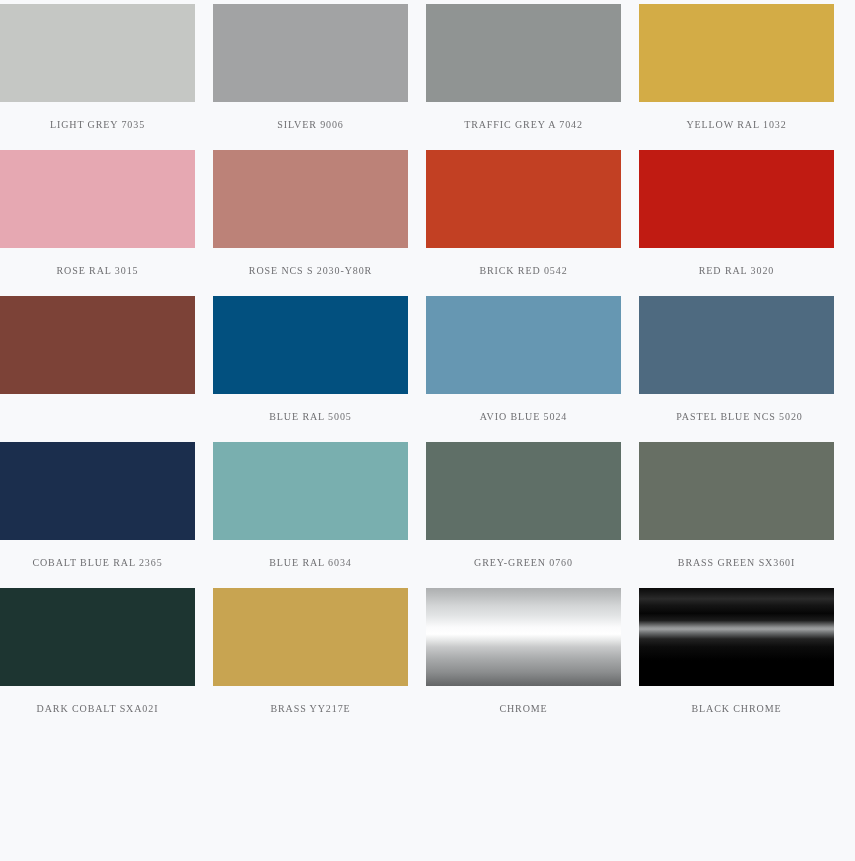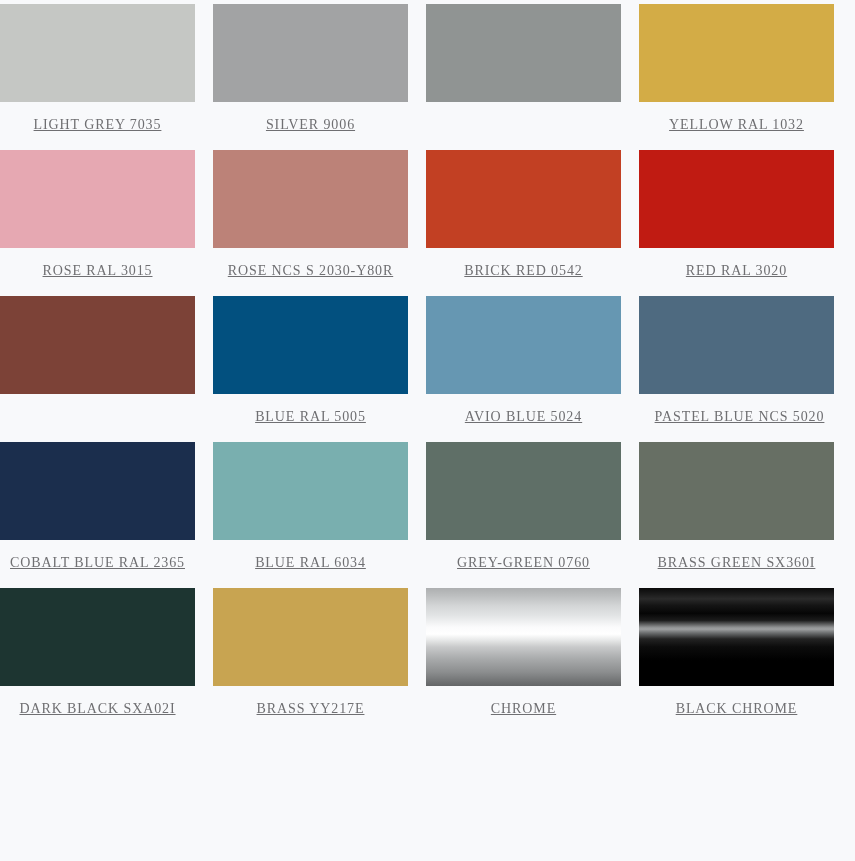--- a/index.html
+++ b/index.html
@@ -31,44 +31,44 @@
   .swatch-chip {
     width: 195px;
     height: 98px;
     display: block;
   }
   .swatch-label {
     flex: 1;
     display: flex;
     align-items: center;
     justify-content: center;
-    font-size: 14px;
+    font-size: 10px;
     letter-spacing: 0.9px;
     color: #6f6f72;
     text-align: center;
     line-height: 1.2;
     white-space: nowrap;
     padding-bottom: 2px;
-    text-decoration: underline;
   }
 </style>
 </head>
 <body style="background: rgb(248, 249, 251);">
 
 <div id="palette-grid" style="background: rgb(248, 249, 251);">
     <div class="swatch-cell">
       <div class="swatch-chip" style="background: rgb(197, 199, 196);"></div>
       <div class="swatch-label" style="color: rgb(111, 111, 114);">LIGHT GREY 7035</div>
     </div>
     <div class="swatch-cell">
       <div class="swatch-chip" style="background: rgb(162, 163, 164);"></div>
       <div class="swatch-label" style="color: rgb(111, 111, 114);">SILVER 9006</div>
     </div>
     <div class="swatch-cell">
       <div class="swatch-chip" style="background: rgb(144, 148, 147);"></div>
+      <div class="swatch-label" style="color: rgb(111, 111, 114);">TRAFFIC GREY A 7042</div>
     </div>
     <div class="swatch-cell">
       <div class="swatch-chip" style="background: rgb(211, 172, 70);"></div>
       <div class="swatch-label" style="color: rgb(111, 111, 114);">YELLOW RAL 1032</div>
     </div>
     <div class="swatch-cell">
       <div class="swatch-chip" style="background: rgb(230, 168, 178);"></div>
       <div class="swatch-label" style="color: rgb(111, 111, 114);">ROSE RAL 3015</div>
     </div>
     <div class="swatch-cell">
@@ -109,21 +109,21 @@
     <div class="swatch-cell">
       <div class="swatch-chip" style="background: rgb(95, 111, 103);"></div>
       <div class="swatch-label" style="color: rgb(111, 111, 114);">GREY-GREEN 0760</div>
     </div>
     <div class="swatch-cell">
       <div class="swatch-chip" style="background: rgb(103, 111, 100);"></div>
       <div class="swatch-label" style="color: rgb(111, 111, 114);">BRASS GREEN SX360I</div>
     </div>
     <div class="swatch-cell">
       <div class="swatch-chip" style="background: rgb(29, 53, 49);"></div>
-      <div class="swatch-label" style="color: rgb(111, 111, 114);">DARK BLACK SXA02I</div>
+      <div class="swatch-label" style="color: rgb(111, 111, 114);">DARK COBALT SXA02I</div>
     </div>
     <div class="swatch-cell">
       <div class="swatch-chip" style="background-color: rgb(200, 164, 81);"></div>
       <div class="swatch-label" style="color: rgb(111, 111, 114);">BRASS YY217E</div>
     </div>
     <div class="swatch-cell">
       <div class="swatch-chip" style="background: linear-gradient(rgb(173, 175, 176) 0%, rgb(189, 191, 192) 8%, rgb(211, 213, 214) 18%, rgb(226, 228, 229) 28%, rgb(251, 251, 252) 40%, rgb(255, 255, 255) 47%, rgb(236, 237, 237) 52%, rgb(201, 202, 203) 60%, rgb(169, 171, 172) 72%, rgb(139, 141, 142) 86%, rgb(108, 110, 111) 97%, rgb(100, 102, 103) 100%) rgb(181, 182, 183);"></div>
       <div class="swatch-label" style="color: rgb(111, 111, 114);">CHROME</div>
     </div>
     <div class="swatch-cell">

